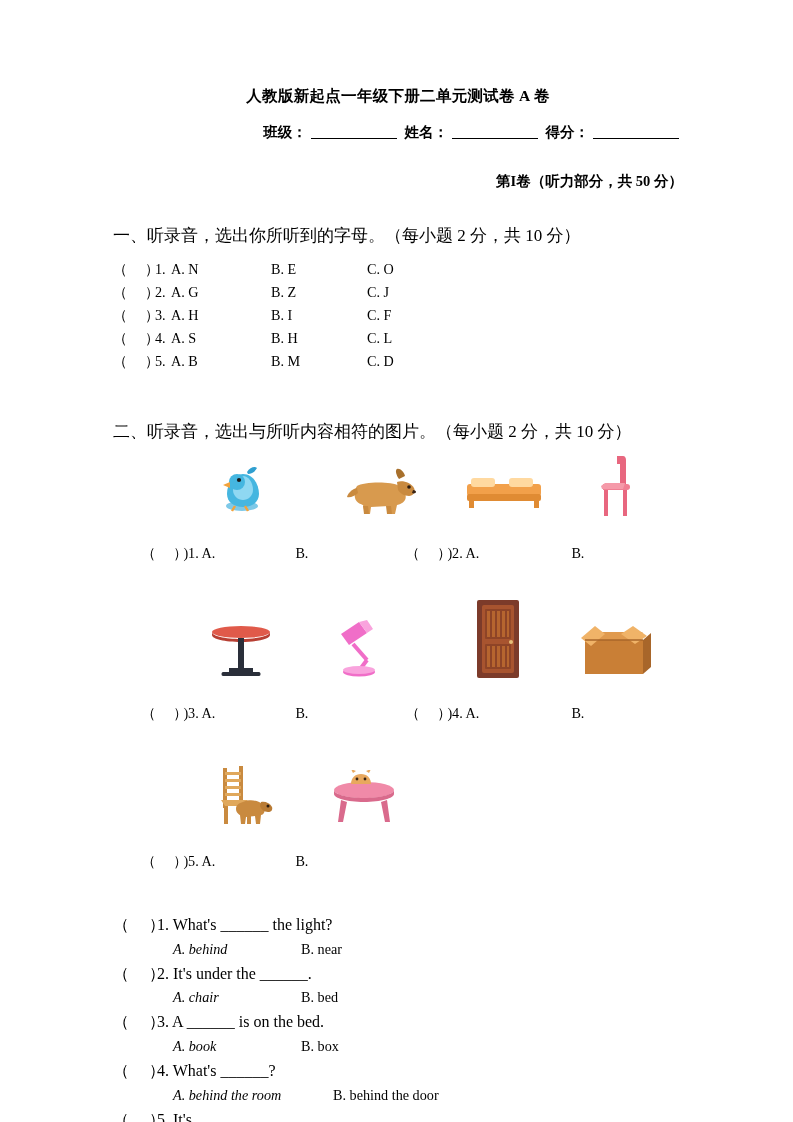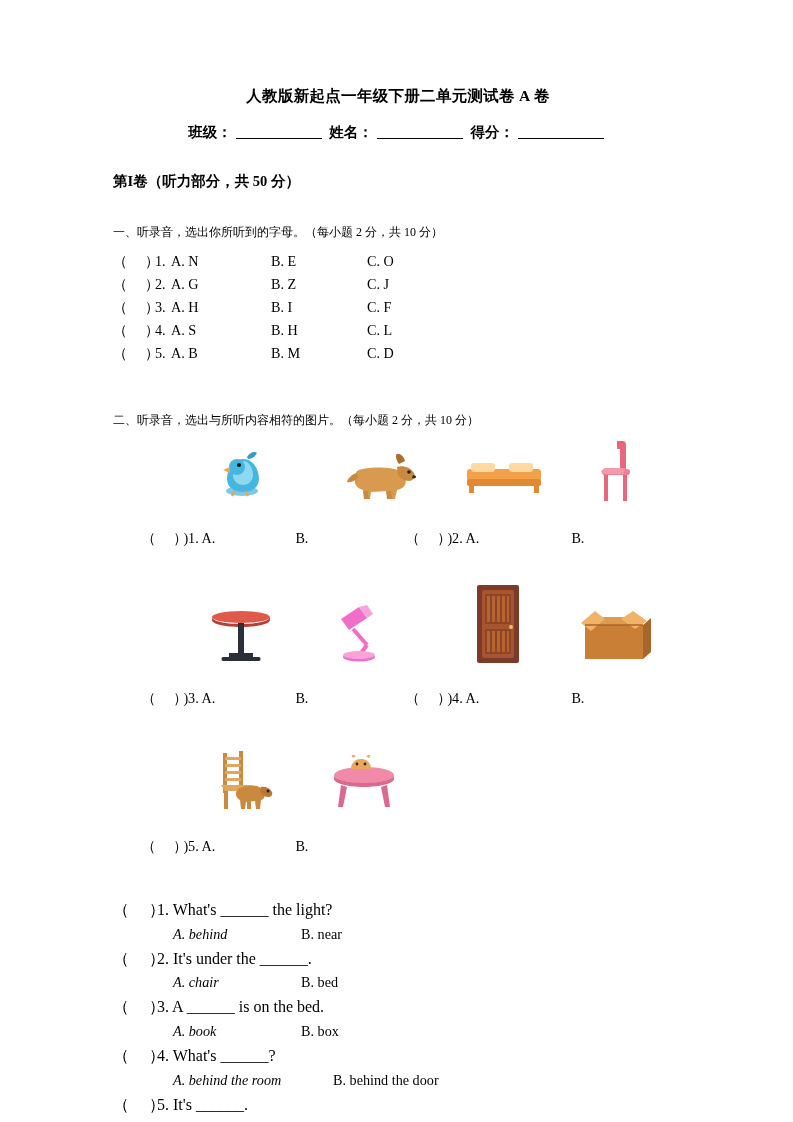--- a/index.html
+++ b/index.html
@@ -36,40 +36,40 @@
     letter-spacing: 0.3px;
     margin-bottom: 16px;
   }
   .doc-sub {
     text-align: center;
     font-weight: bold;
     font-size: 14.5px;
     margin-bottom: 14px;
   }
   .info-line {
-    text-align: center;
+    text-align: right;
     font-weight: bold;
     font-size: 14.5px;
     margin-bottom: 30px;
   }
   .info-line .blank {
     display: inline-block;
     border-bottom: 1px solid #000;
     width: 86px;
     vertical-align: -2px;
     margin: 0 4px;
   }
   .section-head {
-    text-align: left;
+    text-align: right;
     font-weight: bold;
     font-size: 14.5px;
     margin-bottom: 30px;
   }
   .q-head {
-    font-size: 12px;
+    font-size: 17px;
     margin-bottom: 9px;
     line-height: 1.5;
     margin-top: 32px;
   }
   .opt-row {
     font-size: 14.2px;
     line-height: 1.62;
     white-space: pre;
   }
   .opt-row .paren {

